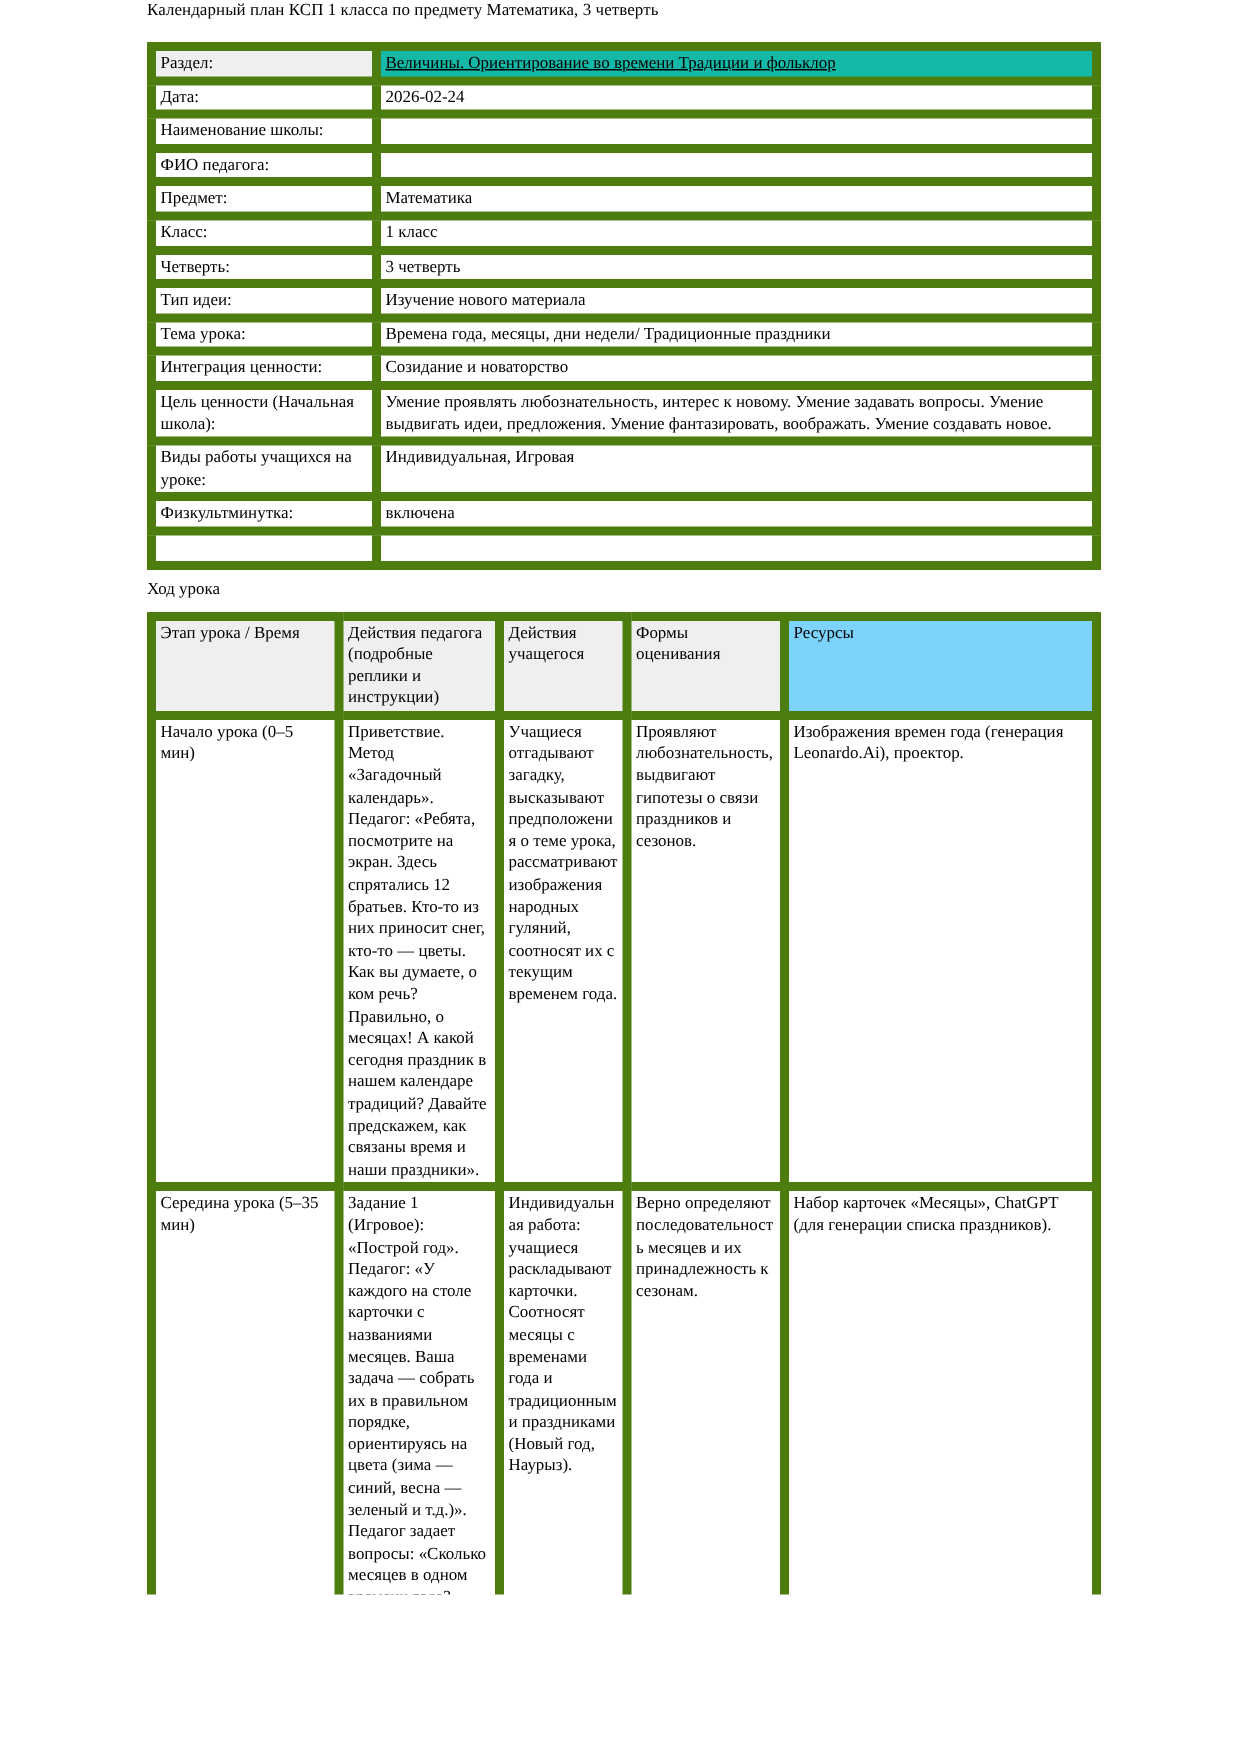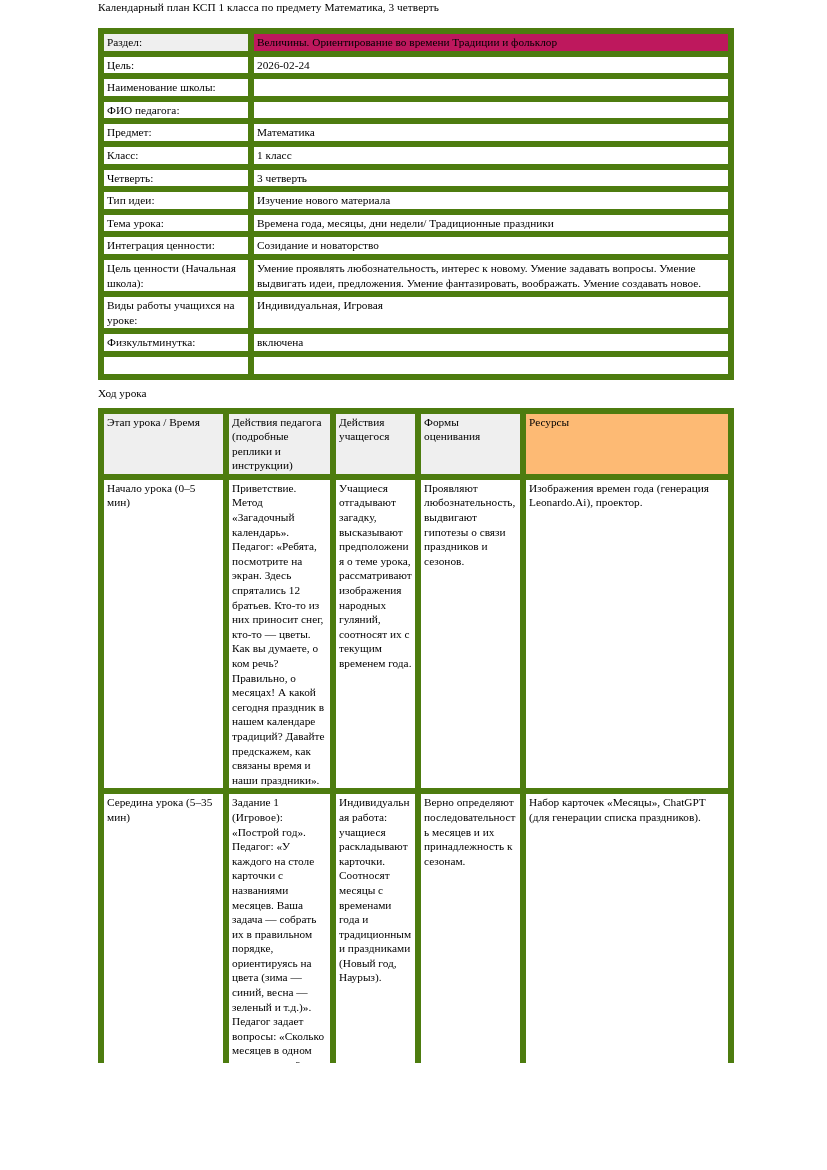--- a/index.html
+++ b/index.html
@@ -86,24 +86,24 @@
     <p class="doc-title">Календарный план КСП 1 класса по предмету Математика, 3 четверть</p>
 
     <table class="t-info">
       <colgroup>
         <col style="width:150px">
         <col style="width:480px">
       </colgroup>
       <tbody>
         <tr class="shaded">
           <td class="k" style="background: rgb(239, 239, 239);">Раздел:</td>
-          <td style="background: #be185d;">Величины. Ориентирование во времени Традиции и фольклор</td>
+          <td style="background: #14b8a6; text-decoration: underline;">Величины. Ориентирование во времени Традиции и фольклор</td>
         </tr>
         <tr>
-          <td class="k">Цель:</td>
+          <td class="k">Дата:</td>
           <td>2026-02-24</td>
         </tr>
         <tr>
           <td class="k">Наименование школы:</td>
           <td>&nbsp;</td>
         </tr>
         <tr>
           <td class="k">ФИО педагога:</td>
           <td>&nbsp;</td>
         </tr>
@@ -159,21 +159,21 @@
         <col class="c3">
         <col class="c4">
         <col class="c5">
       </colgroup>
       <thead>
         <tr>
           <td style="background: rgb(239, 239, 239);">Этап урока / Время</td>
           <td style="background: rgb(239, 239, 239);">Действия педагога (подробные реплики и инструкции)</td>
           <td style="background: rgb(239, 239, 239);">Действия учащегося</td>
           <td style="background: rgb(239, 239, 239);">Формы оценивания</td>
-          <td style="background: #fdba74;">Ресурсы</td>
+          <td style="background: #7dd3fc;">Ресурсы</td>
         </tr>
       </thead>
       <tbody>
         <tr class="row-start">
           <td>Начало урока (0–5 мин)</td>
           <td>Приветствие. Метод «Загадочный календарь». Педагог: «Ребята, посмотрите на экран. Здесь спрятались 12 братьев. Кто-то из них приносит снег, кто-то — цветы. Как вы думаете, о ком речь? Правильно, о месяцах! А какой сегодня праздник в нашем календаре традиций? Давайте предскажем, как связаны время и наши праздники».</td>
           <td>Учащиеся отгадывают загадку, высказывают предположения о теме урока, рассматривают изображения народных гуляний, соотносят их с текущим временем года.</td>
           <td>Проявляют любознательность, выдвигают гипотезы о связи праздников и сезонов.</td>
           <td>Изображения времен года (генерация Leonardo.Ai), проектор.</td>
         </tr>

